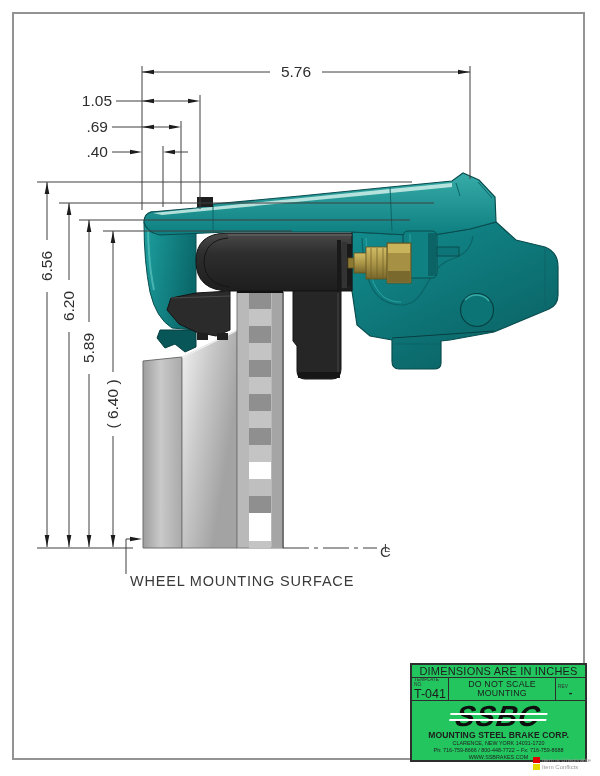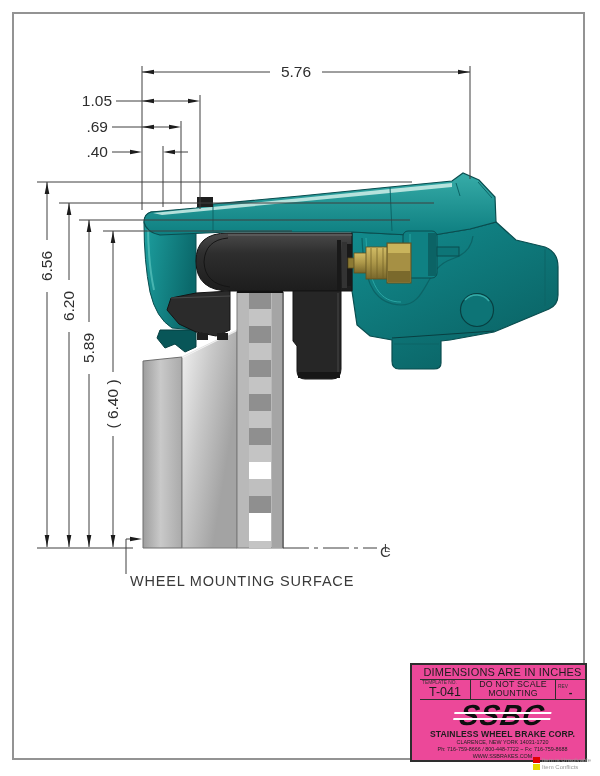--- a/index.html
+++ b/index.html
@@ -6,27 +6,27 @@
   #page{position:relative;width:600px;height:776px;background:#ffffff;overflow:hidden;
         font-family:"Liberation Sans",sans-serif;}
   #frame{position:absolute;left:12px;top:12px;width:573px;height:748px;
          border:2px solid #939393;background:#ffffff;box-sizing:border-box;}
   svg{position:absolute;left:0;top:0;}
   .dimtxt{font-family:"Liberation Sans",sans-serif;font-size:15.5px;fill:#2e2e2e;}
   .lbltxt{font-family:"Liberation Sans",sans-serif;font-size:14.5px;fill:#3a3a3a;letter-spacing:0.8px;}
   .cltxt{font-family:"Liberation Sans",sans-serif;fill:#3a3a3a;}
   
   #titleblock{position:absolute;left:410px;top:663px;width:177px;height:99px;
-              border:2px solid #2e2e2e;background:#ec4899;box-sizing:border-box;
-              display:flex;flex-direction:column;color:#1d1d1d;padding-left:8px;}
+              border:2px solid #2e2e2e;background:#22c55e;box-sizing:border-box;
+              display:flex;flex-direction:column;color:#1d1d1d;}
   #tb-row1{height:16px;border-bottom:1.5px solid #2e2e2e;display:flex;align-items:center;
            justify-content:center;font-size:11px;letter-spacing:0.2px;}
   #tb-row2{height:22px;border-bottom:1.5px solid #2e2e2e;display:flex;}
   .tb-cell{box-sizing:border-box;display:flex;flex-direction:column;align-items:center;justify-content:center;}
-  #tb-template{width:51px;border-right:1.5px solid #2e2e2e;}
+  #tb-template{width:37px;border-right:1.5px solid #2e2e2e;}
   #tb-scale{flex:1;border-right:1.5px solid #2e2e2e;font-size:8.8px;line-height:1.05;letter-spacing:0.2px;}
   #tb-rev{width:29px;}
   .tb-small{font-size:4.8px;color:#333;align-self:flex-start;margin-left:2px;}
   #tb-template .tb-big{font-size:12.5px;}
   #tb-rev .tb-big{font-size:11px;font-weight:bold;line-height:6px;}
   #tb-row3{flex:1;display:flex;flex-direction:column;align-items:center;justify-content:flex-start;padding-top:1px;}
   #ssbc-logo{position:relative;font-weight:bold;font-style:italic;font-size:29px;line-height:28px;
              letter-spacing:1px;transform:skewX(-10deg);color:#0e0e0e;}
   .logo-stripe{position:absolute;left:-6px;right:-6px;height:2.2px;background:#ffffff;}
   #company-name{font-size:8.6px;font-weight:bold;letter-spacing:0.1px;margin-top:0px;}
@@ -261,21 +261,21 @@
         <span class="tb-small">REV</span>
         <span class="tb-big">-</span>
       </div>
     </div>
     <div id="tb-row3">
       <div id="ssbc-logo">
         <span>SSBC</span>
         <div class="logo-stripe" style="top:11px;"></div>
         <div class="logo-stripe" style="top:17px;"></div>
       </div>
-      <div id="company-name">STAINLESS WHEEL BRAKE CORP.</div>
+      <div id="company-name">MOUNTING STEEL BRAKE CORP.</div>
       <div class="tb-addr">CLARENCE, NEW YORK 14031-1720</div>
       <div class="tb-addr">Ph: 716-759-8666 / 800-448-7722 ~ Fx: 716-759-8688</div>
       <div class="tb-addr">WWW.SSBRAKES.COM</div>
     </div>
   </div>
 
   <div id="legend">
     <div class="legend-row">
       <div class="legend-swatch" style="background: rgb(224, 0, 0);"></div>
       <span class="legend-label">Item is Unsolvable</span>

